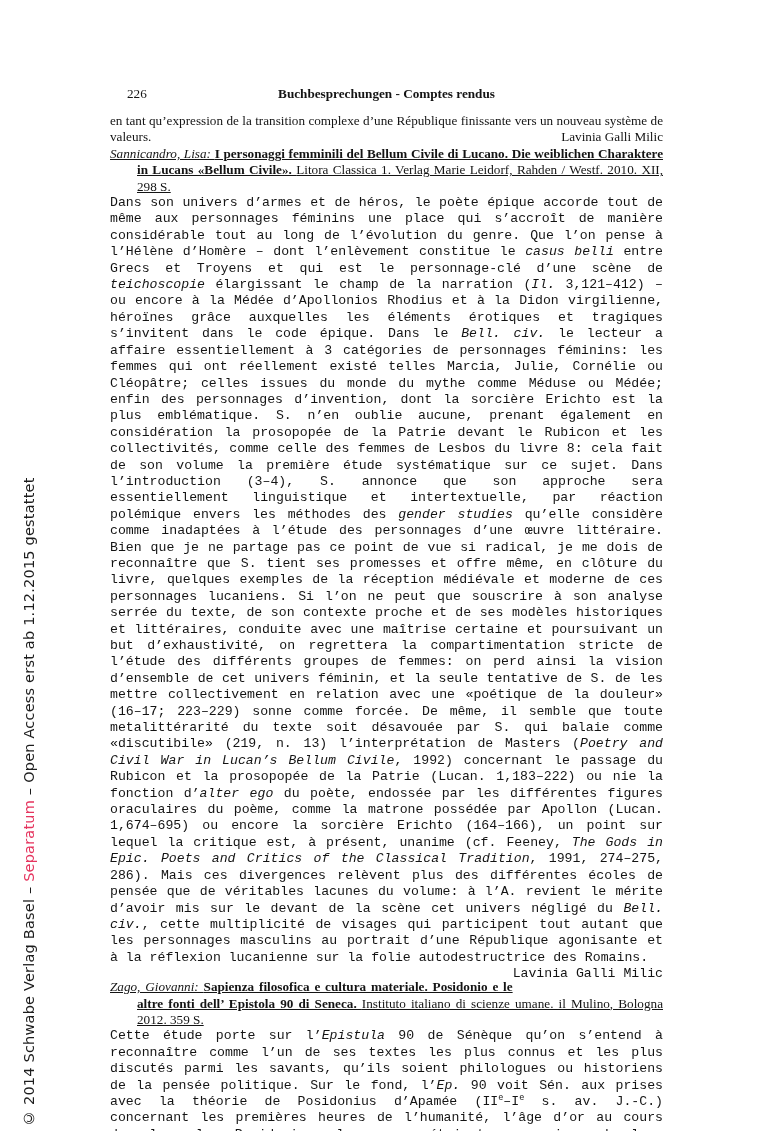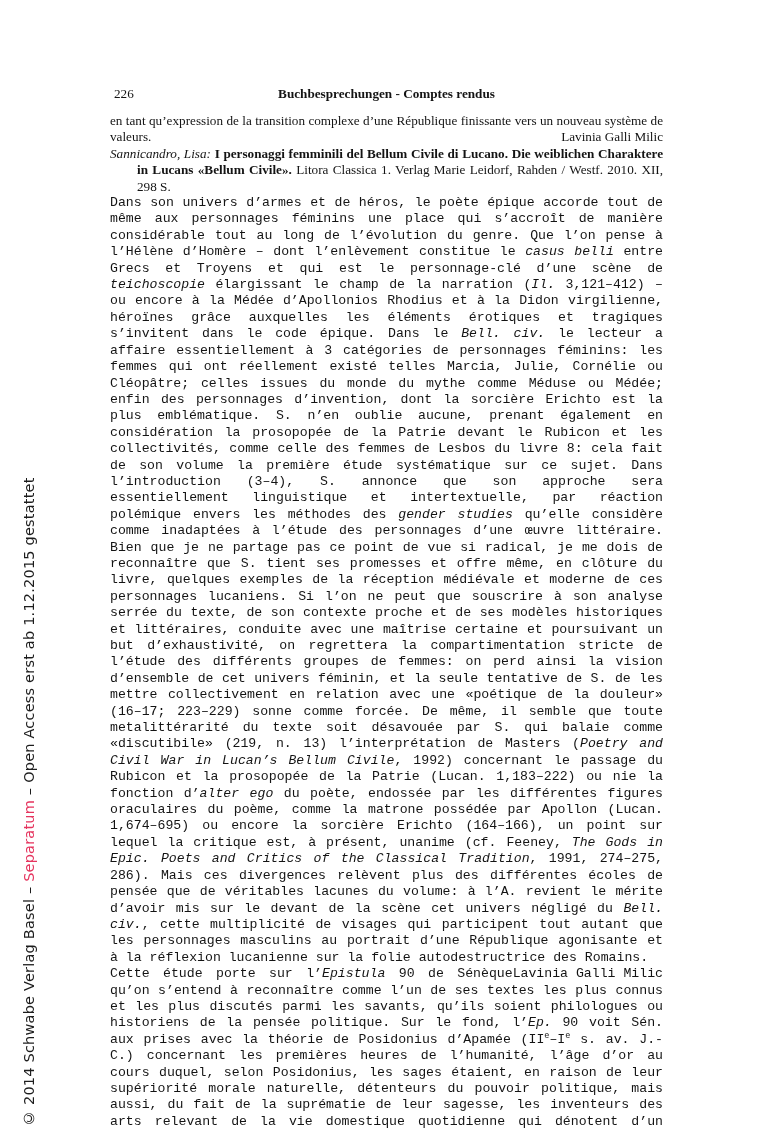--- a/index.html
+++ b/index.html
@@ -2,26 +2,26 @@
 <html><head>
 <meta charset="utf-8">
 <style>
   html, body { margin:0; padding:0; background:#ffffff; }
   .page {
     position:relative; width:770px; height:1131px; background:#ffffff;
     font-family:"Liberation Serif", serif; color:#141414; overflow:hidden;
   }
   .content { position:absolute; left:110px; top:86px; width:553px; font-size:13.2px; line-height:16.4px; }
   .header-row { position:relative; height:17px; margin-bottom:10px; }
-  .pagenum { position:absolute; left:4px; top:0; }
+  .pagenum { position:absolute; left:17px; top:0; }
   .htitle { display:block; text-align:center;font-weight:bold; }
   p.flow { margin:0; text-align:justify; }
   .intro { margin-top:0; }
   .review-heading {
-    margin:16px 0 0 0; padding-left:27px; text-indent:-27px; text-align:justify;
+    margin:16px 0 0 0; padding-left:27px; text-indent:-27px; text-align:justify;text-decoration:underline;
   }
   .review-body { margin:0; text-align:justify;font-family:Liberation Mono, monospace; }
   .review-2 .review-heading { margin-top:13px; }
   .sig { float:right; }
   .it { font-style:italic; }
   .bd { font-weight:bold; }
   sup { font-size:8.5px; line-height:0; vertical-align:super; }
   .sidebar {
     position:absolute; left:21px; top:468px; height:658px; width:28px;
     writing-mode:vertical-rl; transform:rotate(180deg);
@@ -50,19 +50,20 @@
 
     <section class="review review-1">
       <p class="flow review-heading"><span class="it">Sannicandro, Lisa: </span><span class="bd">I personaggi femminili del Bellum Civile di Lucano. Die weiblichen Charaktere in Lucans «Bellum Civile». </span><span>Litora Classica 1. Verlag Marie Leidorf, Rahden / Westf. 2010. XII, 298 S.</span></p>
       <p class="flow review-body">
         <span><span>Dans son univers d’armes et de héros, le poète épique accorde tout de même aux personnages féminins une place qui s’accroît de manière considérable tout au long de l’évolution du genre. Que l’on pense à l’Hélène d’Homère – dont l’enlèvement constitue le </span><span class="it">casus belli</span><span> entre Grecs et Troyens et qui est le personnage-clé d’une scène de </span><span class="it">teichoscopie</span><span> élargissant le champ de la narration (</span><span class="it">Il.</span><span> 3,121–412) – ou encore à la Médée d’Apollonios Rhodius et à la Didon virgilienne, héroïnes grâce auxquelles les éléments érotiques et tragiques s’invitent dans le code épique. Dans le </span><span class="it">Bell. civ.</span><span> le lecteur a affaire essentiellement à 3 catégories de personnages féminins: les femmes qui ont réellement existé telles Marcia, Julie, Cornélie ou Cléopâtre; celles issues du monde du mythe comme Méduse ou Médée; enfin des personnages d’invention, dont la sorcière Erichto est la plus emblématique. S. n’en oublie aucune, prenant également en considération la prosopopée de la Patrie devant le Rubicon et les collectivités, comme celle des femmes de Lesbos du livre 8: cela fait de son volume la première étude systématique sur ce sujet. Dans l’introduction (3–4), S. annonce que son approche sera essentiellement linguistique et intertextuelle, par réaction polémique envers les méthodes des </span><span class="it">gender studies</span><span> qu’elle considère comme inadaptées à l’étude des personnages d’une œuvre littéraire. Bien que je ne partage pas ce point de vue si radical, je me dois de reconnaître que S. tient ses promesses et offre même, en clôture du livre, quelques exemples de la réception médiévale et moderne de ces personnages lucaniens. Si l’on ne peut que souscrire à son analyse serrée du texte, de son contexte proche et de ses modèles historiques et littéraires, conduite avec une maîtrise certaine et poursuivant un but d’exhaustivité, on regrettera la compartimentation stricte de l’étude des différents groupes de femmes: on perd ainsi la vision d’ensemble de cet univers féminin, et la seule tentative de S. de les mettre collectivement en relation avec une «poétique de la douleur» (16–17; 223–229) sonne comme forcée. De même, il semble que toute metalittérarité du texte soit désavouée par S. qui balaie comme «discutibile» (219, n. 13) l’interprétation de Masters (</span><span class="it">Poetry and Civil War in Lucan’s Bellum Civile</span><span>, 1992) concernant le passage du Rubicon et la prosopopée de la Patrie (Lucan. 1,183–222) ou nie la fonction d’</span><span class="it">alter ego</span><span> du poète, endossée par les différentes figures oraculaires du poème, comme la matrone possédée par Apollon (Lucan. 1,674–695) ou encore la sorcière Erichto (164–166), un point sur lequel la critique est, à présent, unanime (cf. Feeney, </span><span class="it">The Gods in Epic. Poets and Critics of the Classical Tradition</span><span>, 1991, 274–275, 286). Mais ces divergences relèvent plus des différentes écoles de pensée que de véritables lacunes du volume: à l’A. revient le mérite d’avoir mis sur le devant de la scène cet univers négligé du </span><span class="it">Bell. civ.</span><span>, cette multiplicité de visages qui participent tout autant que les personnages masculins au portrait d’une République agonisante et à la réflexion lucanienne sur la folie autodestructrice des Romains.</span></span>
         <span class="sig">Lavinia Galli Milic</span>
       </p>
     </section>
 
     <section class="review review-2">
+      <p class="flow review-heading"><span class="it">Zago, Giovanni: </span><span class="bd">Sapienza filosofica e cultura materiale. Posidonio e le altre fonti dell’ Epistola 90 di Seneca. </span><span>Instituto italiano di scienze umane. il Mulino, Bologna 2012. 359 S.</span></p>
       <p class="flow review-body">
         <span><span>Cette étude porte sur l’</span><span class="it">Epistula</span><span> 90 de Sénèque qu’on s’entend à reconnaître comme l’un de ses textes les plus connus et les plus discutés parmi les savants, qu’ils soient philologues ou historiens de la pensée politique. Sur le fond, l’</span><span class="it">Ep.</span><span> 90 voit Sén. aux prises avec la théorie de Posidonius d’Apamée (II</span><sup>e</sup><span>–I</span><sup>e</sup><span> s. av. J.-C.) concernant les premières heures de l’humanité, l’âge d’or au cours duquel, selon Posidonius, les sages étaient, en raison de leur supériorité morale naturelle, détenteurs du pouvoir politique, mais aussi, du fait de la suprématie de leur sagesse, les inventeurs des arts relevant de la vie domestique quotidienne qui dénotent d’un véritable progrès de civilisation: construction, métallurgie, tissage, agriculture, panification, etc. La critique de cette théorie posidonienne constitue le cœur du propos de Sén. qui souligne son profond désaccord avec le philosophe d’Apamée. Pour Sén., il n’y a aucun lien entre la sagesse philosophique et les progrès techniques de l’humanité qui ressortent d’une autre explication, celle de l’envie éperdue de biens superficiels. L’ouvrage de Z. se propose de</span></span>
       </p>
     </section>
 
   </div>
 </div>
 
 </body></html>

